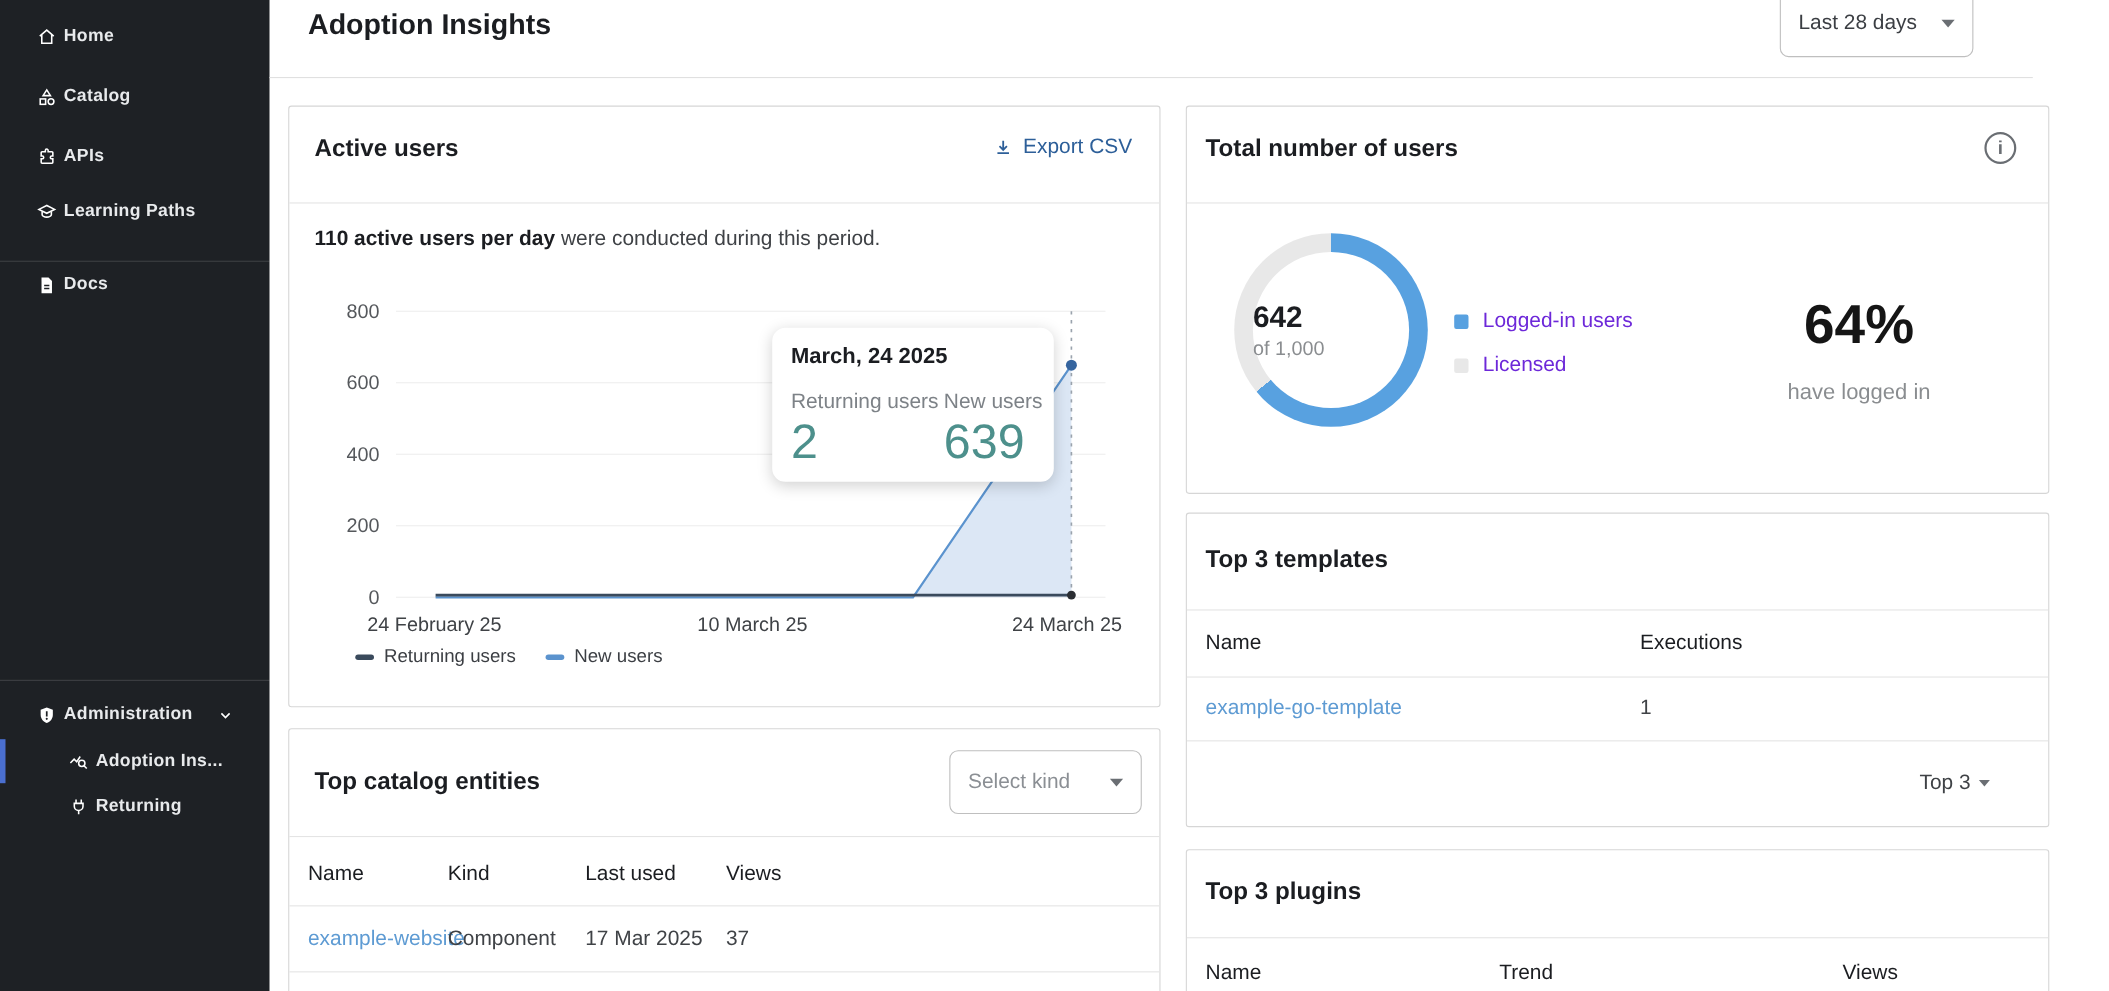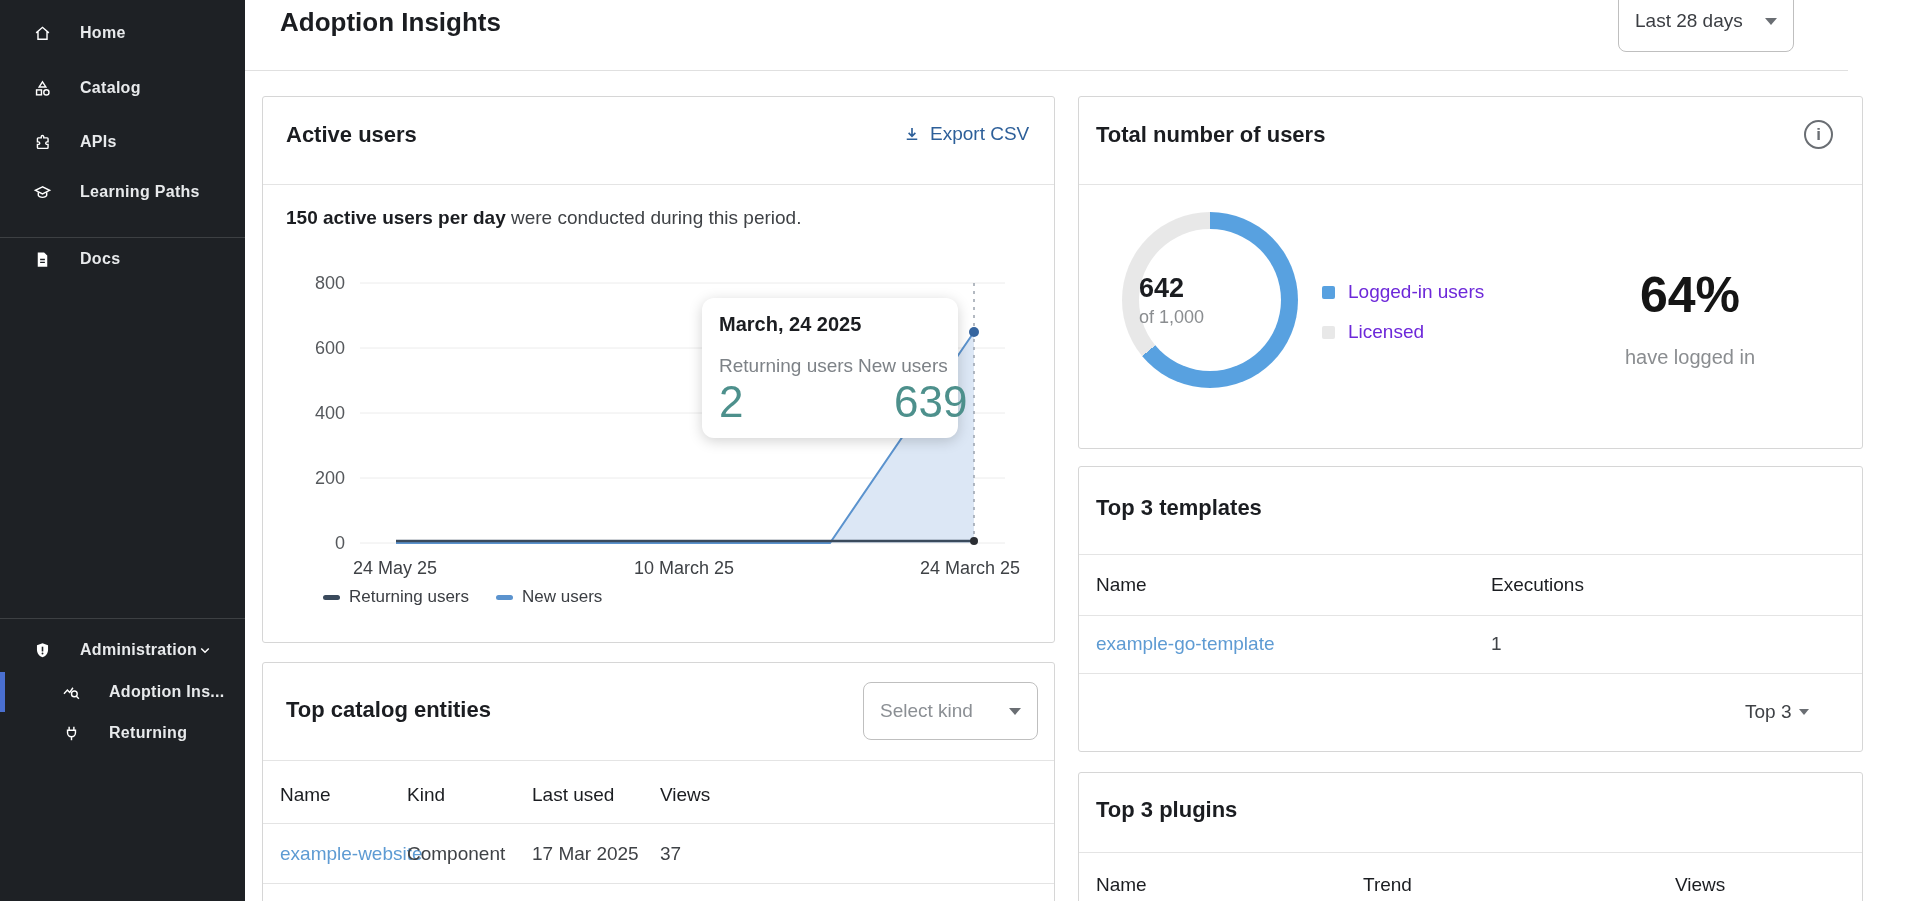--- a/index.html
+++ b/index.html
@@ -2,21 +2,21 @@
 <html><head>
 <meta charset="utf-8">
 <style>
   * { margin:0; padding:0; box-sizing:border-box; }
   html,body { background:#ffffff; }
   body { font-family:"Liberation Sans","DejaVu Sans",sans-serif; }
   #app { position:relative; width:1917px; height:901px; overflow:hidden; background:#fff; }
 
   
   .sidebar { position:absolute; left:0; top:0; width:245px; height:901px; background:#1e2125; }
-  .side-item { position:absolute; left:0; width:245px; height:40px; display:flex; align-items:center; gap:28px; padding-left:33px; cursor:pointer; }
+  .side-item { position:absolute; left:0; width:245px; height:40px; display:flex; align-items:center; gap:6px; padding-left:33px; cursor:pointer; }
   .side-item.sub { padding-left:62px; }
   .side-label { color:#e8eaec; font-size:16px; font-weight:600; letter-spacing:.3px; white-space:nowrap; }
   .side-divider { position:absolute; left:0; width:245px; height:1px; background:rgba(255,255,255,.14); }
   .side-icon { width:19px; height:19px; flex:0 0 auto; display:block; }
   .active-bar { position:absolute; left:0; top:672px; width:5px; height:40px; background:#4a6fd0; }
   .side-chevron { position:absolute; left:196px; width:18px; height:18px; }
 
   
   .page-title { position:absolute; left:280px; top:7px; font-size:26px; font-weight:700; color:#1b1d21; }
   .header-divider { position:absolute; left:245px; top:70px; width:1603px; height:1px; background:#e0e0e0; }
@@ -152,21 +152,21 @@
   <section class="card" style="left:262px; top:96px; width:793px; height:547px;">
     <div class="hline" style="left:0; top:87px; width:791px;"></div>
   </section>
   <div class="card-title" style="left:286px; top:122px;">Active users</div>
   <div class="export-btn">
     <svg width="18" height="18" viewBox="0 0 24 24" fill="none" stroke="currentColor" stroke-width="2.2">
         <path d="M12 4v10M7.5 10.5 12 15l4.5-4.5M5 19h14"></path>
       </svg>
     <span>Export CSV</span>
   </div>
-  <div class="subtitle"><b>150 active users per day</b><span> were conducted during this period.</span></div>
+  <div class="subtitle"><b>110 active users per day</b><span> were conducted during this period.</span></div>
 
   <div class="ytick" style="left:299px; top:273px;">800</div>
   <div class="ytick" style="left:299px; top:338px;">600</div>
   <div class="ytick" style="left:299px; top:403px;">400</div>
   <div class="ytick" style="left:299px; top:468px;">200</div>
   <div class="ytick" style="left:299px; top:533px;">0</div>
 
   <svg class="linechart" width="793" height="380" viewBox="0 0 793 380">
     <g stroke="#ececec" stroke-width="1">
       <line x1="98" y1="33" x2="743" y2="33"></line>
@@ -176,37 +176,37 @@
       <line x1="98" y1="293" x2="743" y2="293"></line>
     </g>
     <polygon points="568,293 712,82 712,293" fill="#dce7f5"></polygon>
     <polyline points="134,293 568,293 712,82" fill="none" stroke-width="2" stroke="#5b93ce"></polyline>
     <line x1="134" y1="291" x2="712" y2="291" stroke-width="2.6" stroke="#3a4a5c"></line>
     <line x1="712" y1="33" x2="712" y2="293" stroke="#9aa3ad" stroke-width="1.5" stroke-dasharray="3 5"></line>
     <circle cx="712" cy="82" r="5" fill="#36659f"></circle>
     <circle cx="712" cy="291" r="4" fill="#2b2e33"></circle>
   </svg>
 
-  <div class="xtick" style="left:310px; top:558px;">24 May 25</div>
+  <div class="xtick" style="left:310px; top:558px;">24 February 25</div>
   <div class="xtick" style="left:599px; top:558px;">10 March 25</div>
   <div class="xtick" style="left:885px; top:558px;">24 March 25</div>
 
   <div class="chart-legend">
     <span class="legend-dash" style="background: rgb(58, 74, 92);"></span>
     <span class="legend-text">Returning users</span>
     <span class="legend-dash" style="background: rgb(91, 147, 206);"></span>
     <span class="legend-text">New users</span>
   </div>
 
   <div class="tooltip">
     <div class="tt-title">March, 24 2025</div>
     <div class="tt-label" style="left:17px;">Returning users</div>
     <div class="tt-label" style="left:156px;">New users</div>
     <div class="tt-value" style="left:17px;">2</div>
-    <div class="tt-value" style="left:156px;margin-left:36px;">639</div>
+    <div class="tt-value" style="left:156px;">639</div>
   </div>
 
   <section class="card" style="left:1078px; top:96px; width:785px; height:353px;">
     <div class="hline" style="left:0; top:87px; width:783px;"></div>
   </section>
   <div class="card-title" style="left:1096px; top:122px;">Total number of users</div>
   <div class="info-icon">
       <span>i</span>
     </div>
 

